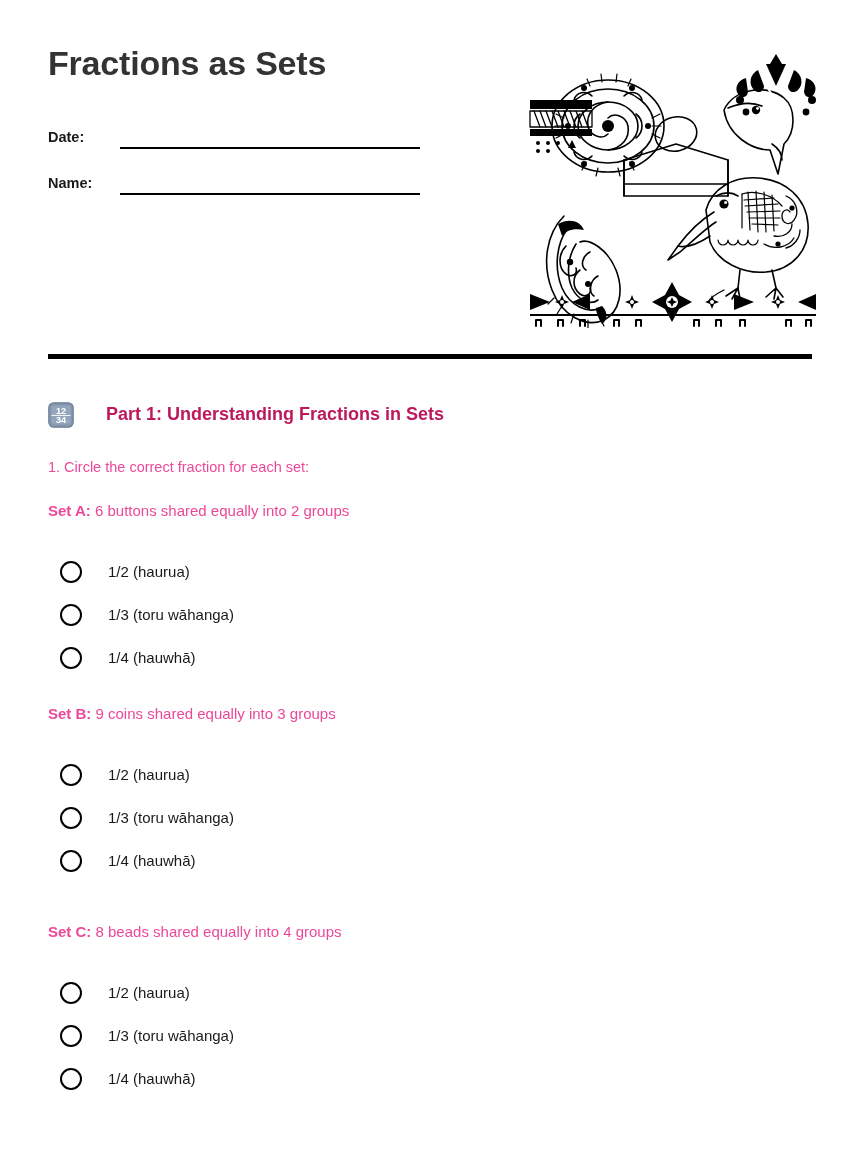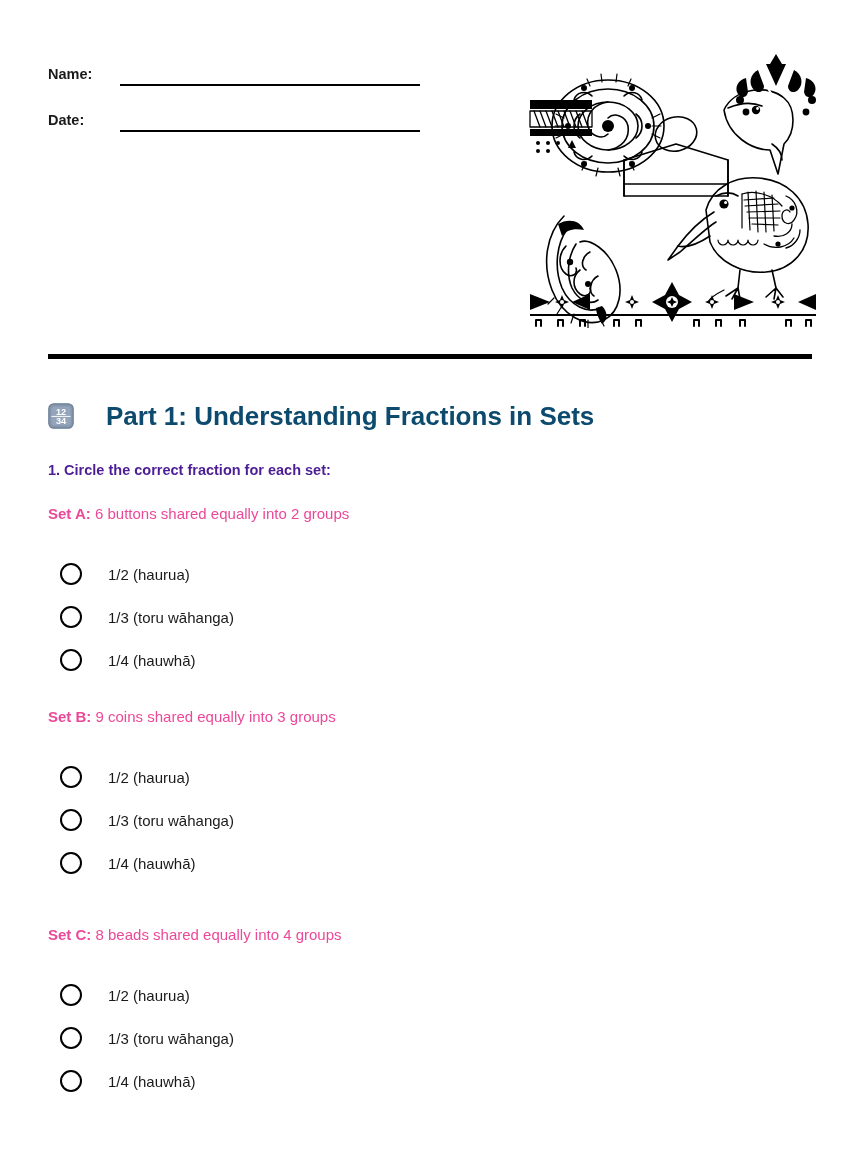--- a/index.html
+++ b/index.html
@@ -96,30 +96,30 @@
 
   .emoji-icon {
     flex: 0 0 auto;
     width: 48px;
     height: 26px;
     position: relative;
   }
   .emoji-icon svg { display: block; }
 
   .section-title {
-    font-size: 26px;
+    font-size: 18px;
     font-weight: bold;
-    color: #0c4a6e;
+    color: #be185d;
     line-height: 1.1;
   }
 
   .question-text {
     font-size: 14.5px;
-    font-weight: bold;
-    color: #4c1d95;
+    font-weight: normal;
+    color: #ec4899;
     margin-top: 31px;
   }
 
   .set-block {
     margin-top: 27px;
   }
 
   .set-line {
     font-size: 15px;
     color: #ec4899;
@@ -159,28 +159,29 @@
   .set-block.set-c { margin-top: 41px; }
 </style>
 </head>
 <body>
 
 <div class="page">
 
   <div class="header">
 
     <div class="header-left">
+      <h1 class="worksheet-title">Fractions as Sets</h1>
+
+      <div class="field-row">
+        <span class="field-label">Date:</span>
+        <span class="field-line"></span>
+      </div>
 
       <div class="field-row">
         <span class="field-label">Name:</span>
-        <span class="field-line"></span>
-      </div>
-
-      <div class="field-row">
-        <span class="field-label">Date:</span>
         <span class="field-line"></span>
       </div>
     </div>
 
     <div class="illustration">
       <svg width="290" height="280" viewBox="0 0 290 280" xmlns="http://www.w3.org/2000/svg" fill="none" stroke="#000" stroke-width="1.6" stroke-linecap="round" stroke-linejoin="round">
 
         <g stroke-width="1.3">
           <rect x="2" y="52" width="62" height="9" fill="#000" stroke="none"></rect>
           <rect x="2" y="63" width="62" height="16" fill="none"></rect>

